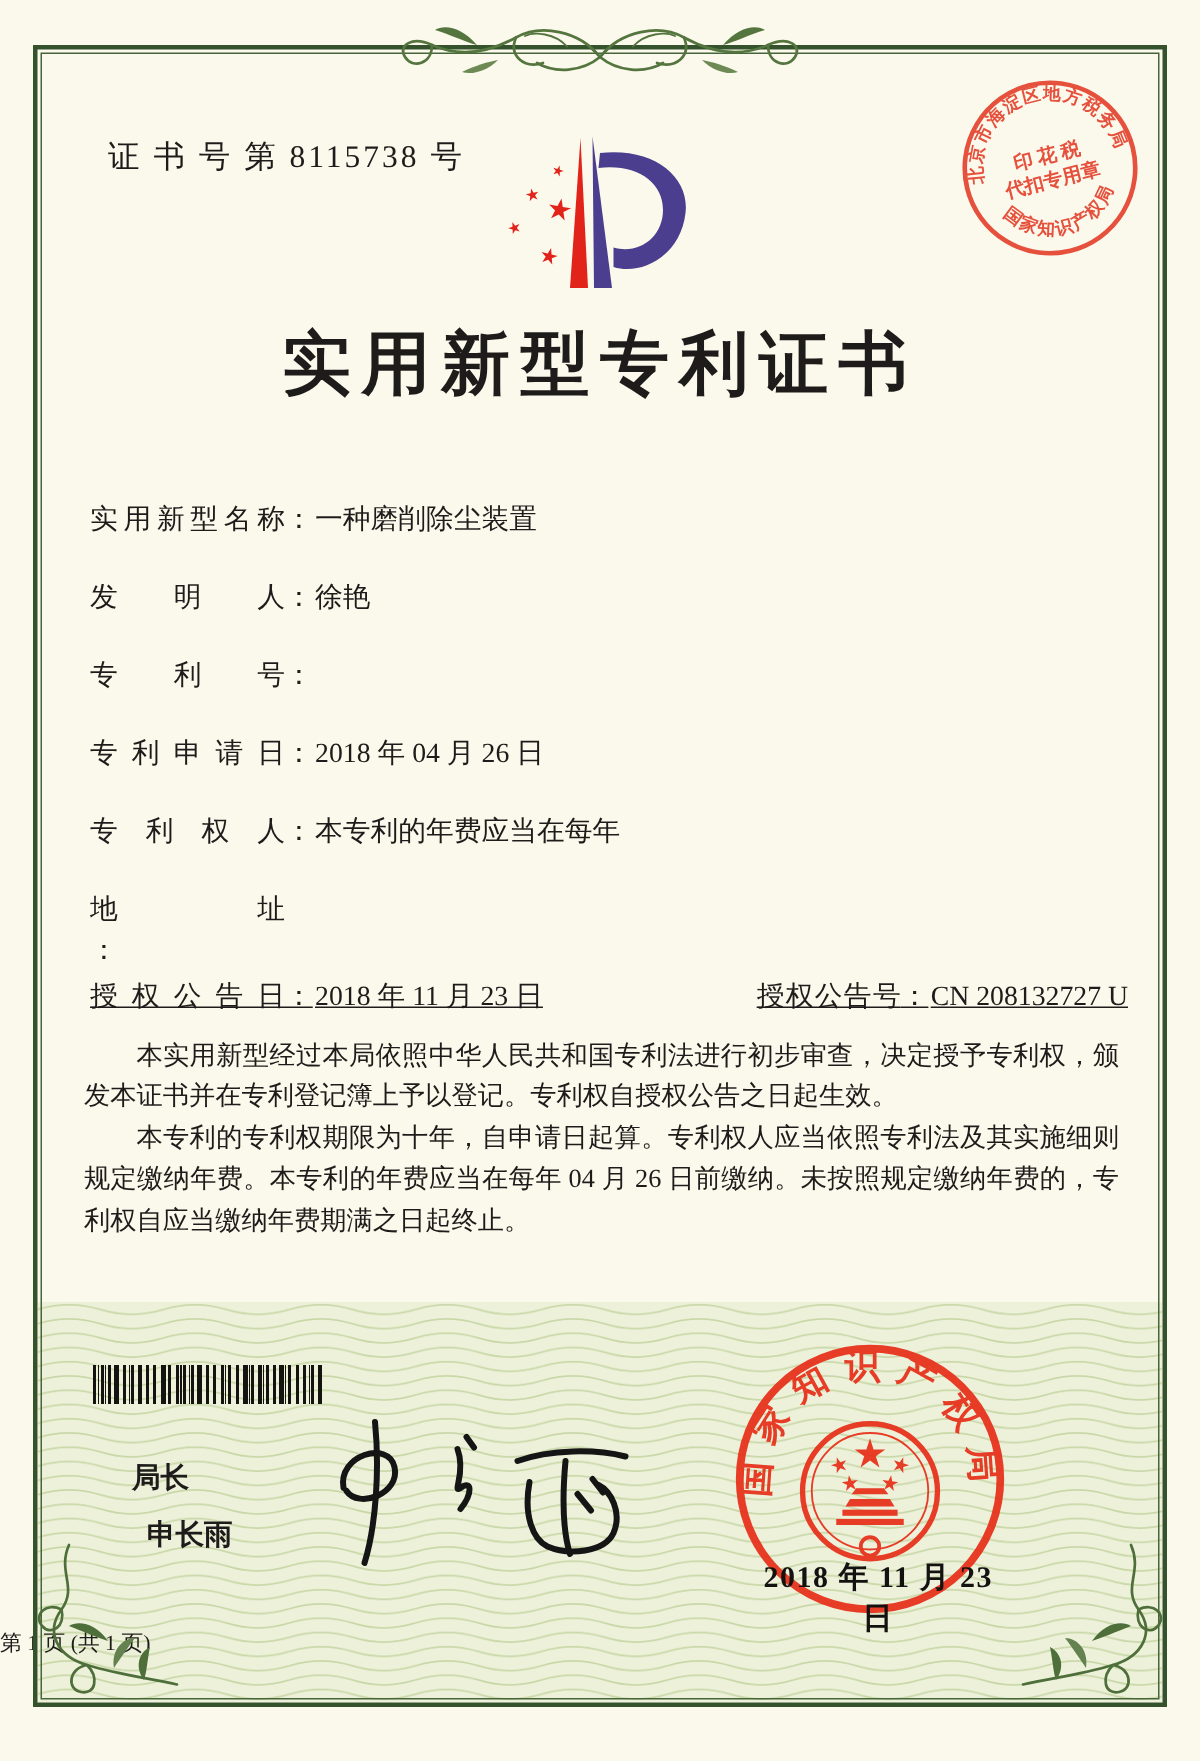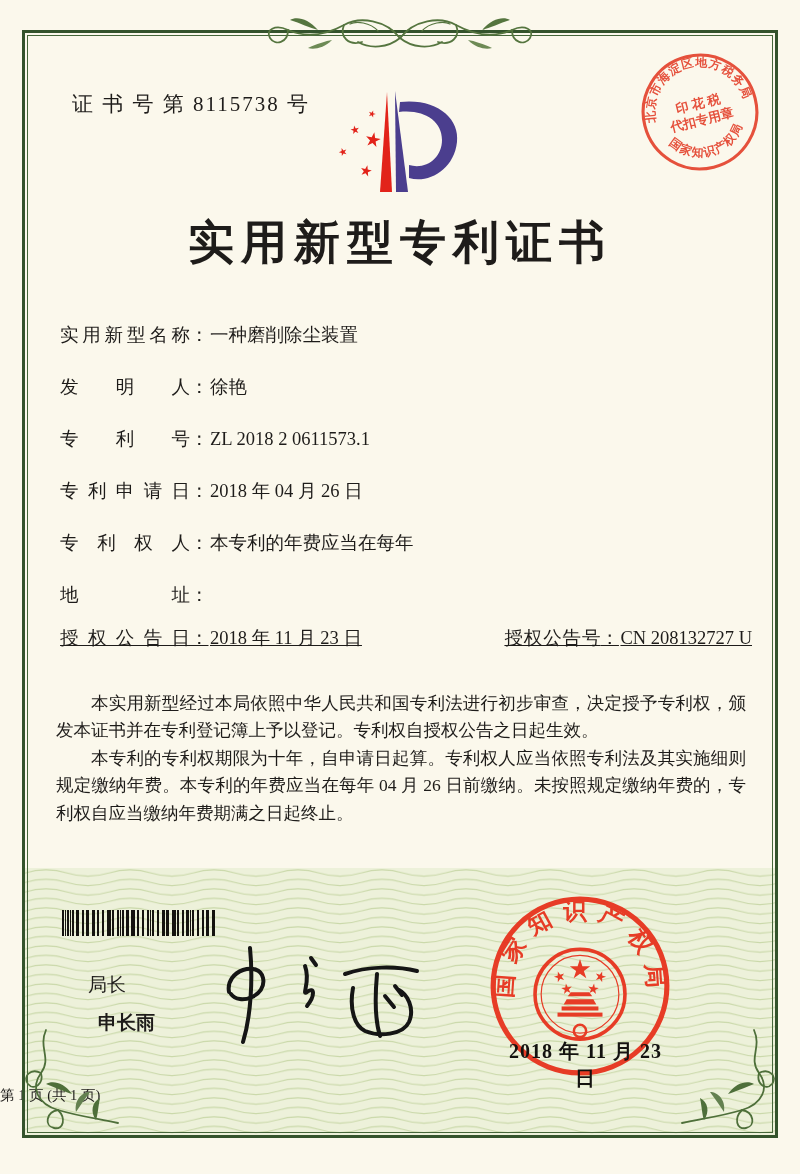--- a/index.html
+++ b/index.html
@@ -11,42 +11,42 @@
   .frame-inner{position:absolute;left:2px;top:2px;right:2px;bottom:2px;border:1px solid #46663a;}
   
   .waves{position:absolute;left:25px;top:868px;width:750px;height:267px;z-index:0;}
   
   .cert-no{position:absolute;left:72px;top:90px;font-size:21px;letter-spacing:2px;z-index:2;}
   .logo{position:absolute;left:330px;top:78px;z-index:2;}
   .title{position:absolute;left:0;top:212px;width:100%;text-align:center;font-size:46px;
          font-weight:700;letter-spacing:7px;z-index:2;}
   .stamp-top{position:absolute;left:638px;top:50px;z-index:2;}
   
-  .fields{position:absolute;left:60px;top:322px;width:692px;font-size:18.5px;z-index:2;}
+  .fields{position:absolute;left:60px;top:334px;width:692px;font-size:18.5px;z-index:2;}
   .frow{display:flex;align-items:flex-start;line-height:27px;margin-bottom:25px;}
   .flabel{display:inline-block;width:130px;text-align:justify;text-align-last:justify;}
   .fcolon{display:inline-block;width:20px;}
   .fvalue{display:inline-block;}
-  .frow-addr{margin-bottom:16px;}
+  .frow-addr{margin-bottom:4px;flex-direction:column;}
   .frow-addr .fvalue{max-width:448px;}
   .frow-grant{justify-content:space-between;}
   .grant-left,.grant-right{display:flex;text-decoration:underline;}
   .grant-right .flabel{width:96px;}
   
   .paras{position:absolute;left:56px;top:690px;width:690px;font-size:17.5px;line-height:1.57;
          text-align:justify;z-index:2;}
   .paras p{margin:0;text-indent:2em;}
   
   .barcode{position:absolute;left:62px;top:910px;width:153px;height:26px;z-index:2;
     background:
       repeating-linear-gradient(90deg,#15130f 0 2px,rgba(0,0,0,0) 2px 5px),
       repeating-linear-gradient(90deg,#15130f 0 1px,rgba(0,0,0,0) 1px 8px),
       repeating-linear-gradient(90deg,rgba(0,0,0,0) 0 3px,#15130f 3px 4px,rgba(0,0,0,0) 4px 11px);}
   
-  .signer-title{position:absolute;left:88px;top:972px;font-size:19px;font-weight:400;z-index:2;}
+  .signer-title{position:absolute;left:88px;top:972px;font-size:19px;font-weight:700;z-index:2;}
   .signer-name{position:absolute;left:98px;top:1010px;font-size:19px;font-weight:600;z-index:2;}
   .signature{position:absolute;left:205px;top:938px;z-index:2;}
   
   .seal{position:absolute;left:488px;top:894px;z-index:1;}
   .seal-date{position:absolute;left:498px;top:1038px;width:175px;text-align:center;
              font-size:20px;font-weight:600;color:#141210;z-index:2;letter-spacing:1px;}
   .footer{position:absolute;left:0;top:1086px;width:100%;font-size:14.5px;z-index:2;}
   .orn-top{position:absolute;left:258px;top:6px;z-index:4;}
   .orn-bl{position:absolute;left:16px;top:1028px;z-index:4;}
   .orn-br{position:absolute;left:678px;top:1028px;z-index:4;}
@@ -144,21 +144,20 @@
       <span class="fvalue">一种磨削除尘装置</span>
     </div>
     <div class="frow">
       <span class="flabel">发明人</span>
         <span class="fcolon">：</span>
       <span class="fvalue">徐艳</span>
     </div>
     <div class="frow">
       <span class="flabel">专利号</span>
         <span class="fcolon">：</span>
-      <span class="fvalue">ZL 2018 2 0611573.1</span>
     </div>
     <div class="frow">
       <span class="flabel">专利申请日</span>
         <span class="fcolon">：</span>
       <span class="fvalue">2018 年 04 月 26 日</span>
     </div>
     <div class="frow">
       <span class="flabel">专利权人</span>
         <span class="fcolon">：</span>
       <span class="fvalue">本专利的年费应当在每年</span>

